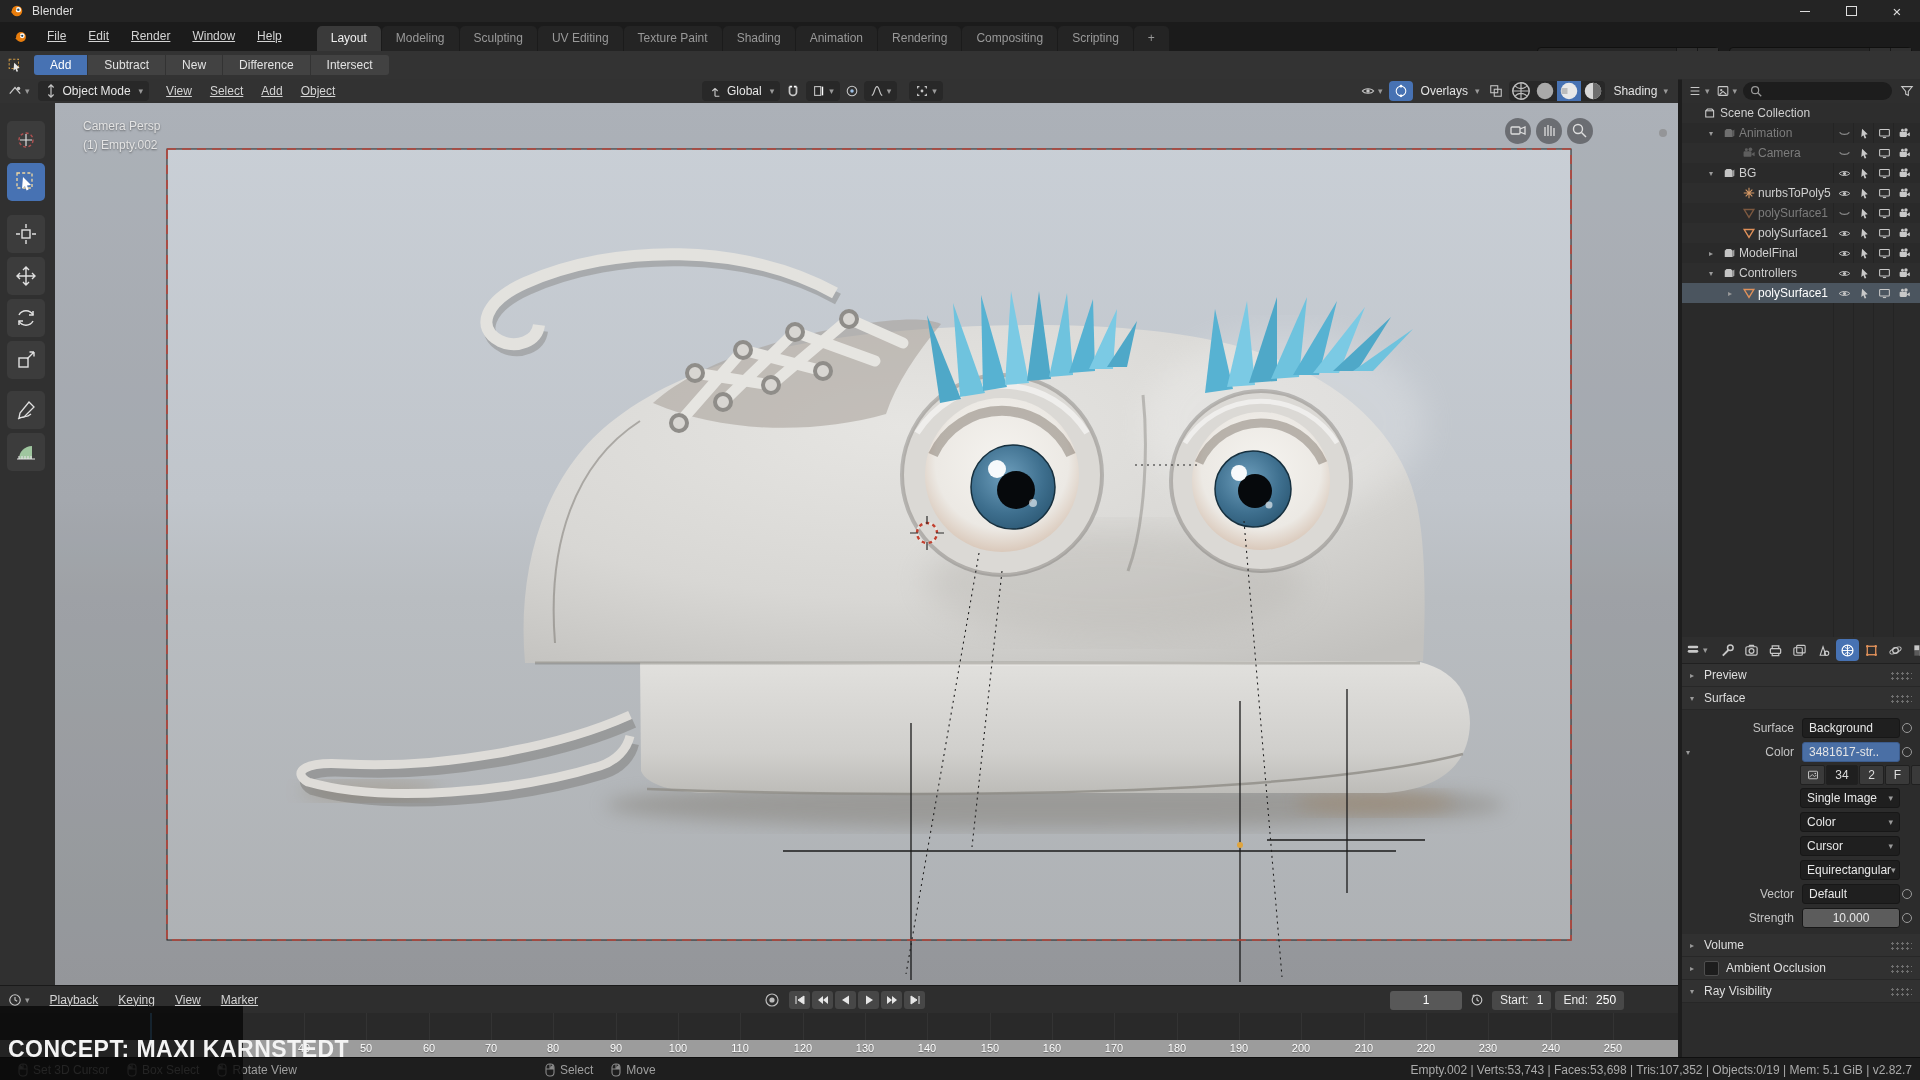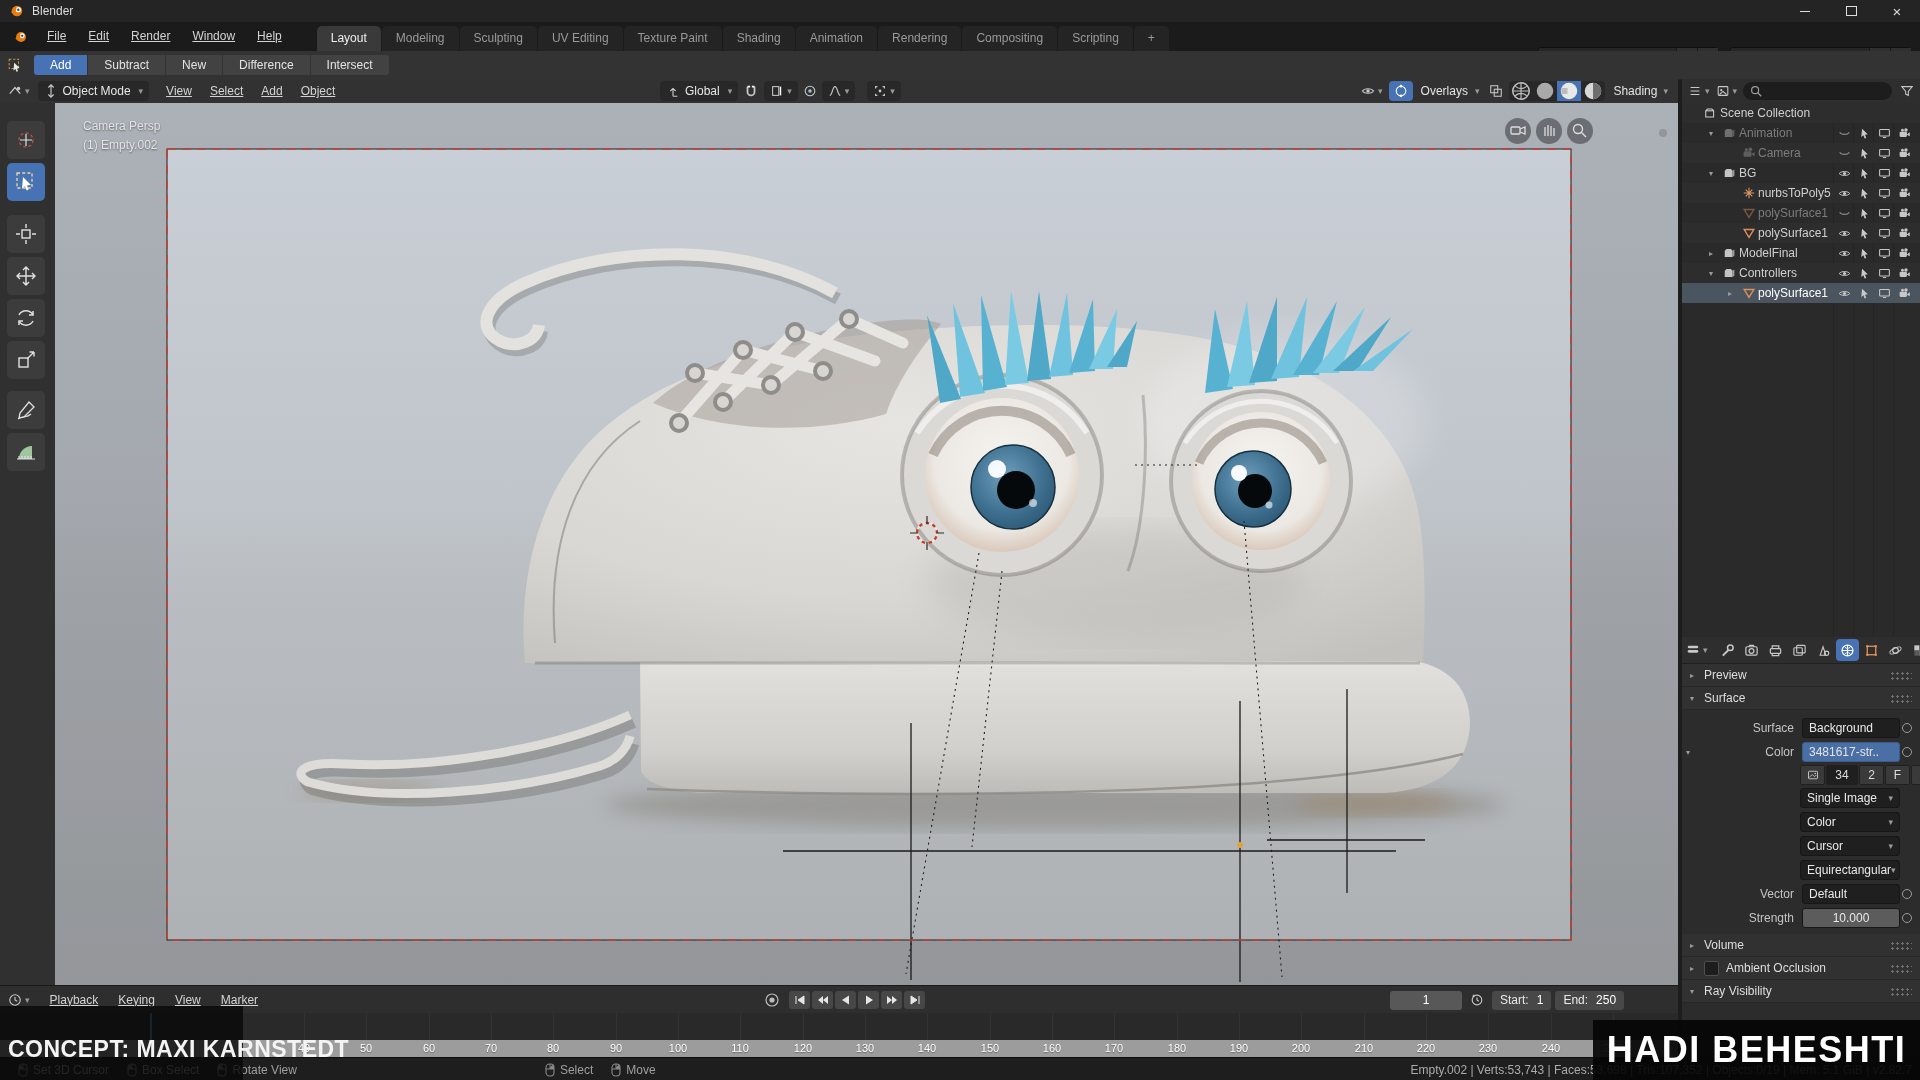--- a/index.html
+++ b/index.html
@@ -40,21 +40,21 @@
   .ts-toolicon{margin:0 12px 0 8px;}
   .ts-btn{height:20px;line-height:20px;padding:0 16px;background:#424242;color:#e3e3e3;border-right:1px solid #333;white-space:nowrap;}
   .ts-btn:first-of-type{border-radius:3px 0 0 3px;}
   .ts-btn:last-of-type{border-radius:0 3px 3px 0;border-right:none;}
   .ts-btn.active{background:#4772b3;color:#fff;}
 
   
   .vph{left:0;top:79px;width:1678px;height:24px;background:#323232;display:flex;align-items:center;border-bottom:1px solid #242424;}
   .pill{display:flex;align-items:center;background:#282828;border-radius:4px;height:20px;padding:0 6px;margin:0 2px;}
   .vph .menu-item{line-height:24px;padding:0 9px;}
-  .vph-mid{position:absolute;left:658px;display:flex;align-items:center;}
+  .vph-mid{position:absolute;left:700px;display:flex;align-items:center;}
   .vph-right{position:absolute;right:10px;display:flex;align-items:center;}
   .shade-group{display:flex;background:#282828;border-radius:4px;overflow:hidden;margin-left:6px;}
   .shade-btn{width:24px;height:20px;display:flex;align-items:center;justify-content:center;}
   .shade-btn.active{background:#4772b3;}
   .tgl-active{background:#4772b3;border-radius:4px;}
 
   
   .toolbar{left:0;top:103px;width:55px;height:882px;background:#303030;border-right:1px solid #232323;}
   .tool-btn{position:absolute;left:7px;width:38px;height:38px;background:#3c3c3c;border-radius:5px;
             display:flex;align-items:center;justify-content:center;}
@@ -1343,17 +1343,14 @@
             <path d="M8.4 1.8 Q5 3 5 6 H9 Z" fill="#8a8a8a"></path>
           </svg>
           <span>Move</span>
         </span>
       </div>
     <span class="stats">Empty.002 | Verts:53,743 | Faces:53,698 | Tris:107,352 | Objects:0/19 | Mem: 5.1 GiB | v2.82.7</span>
   </div>
 
   <div class="abs concept-box"></div>
   <div class="abs concept-text">CONCEPT: MAXI KARNSTEDT</div>
-  <div class="abs credit-box">
-    <span class="credit-text">HADI BEHESHTI</span>
-  </div>
 
 </div>
 
 </body></html>

